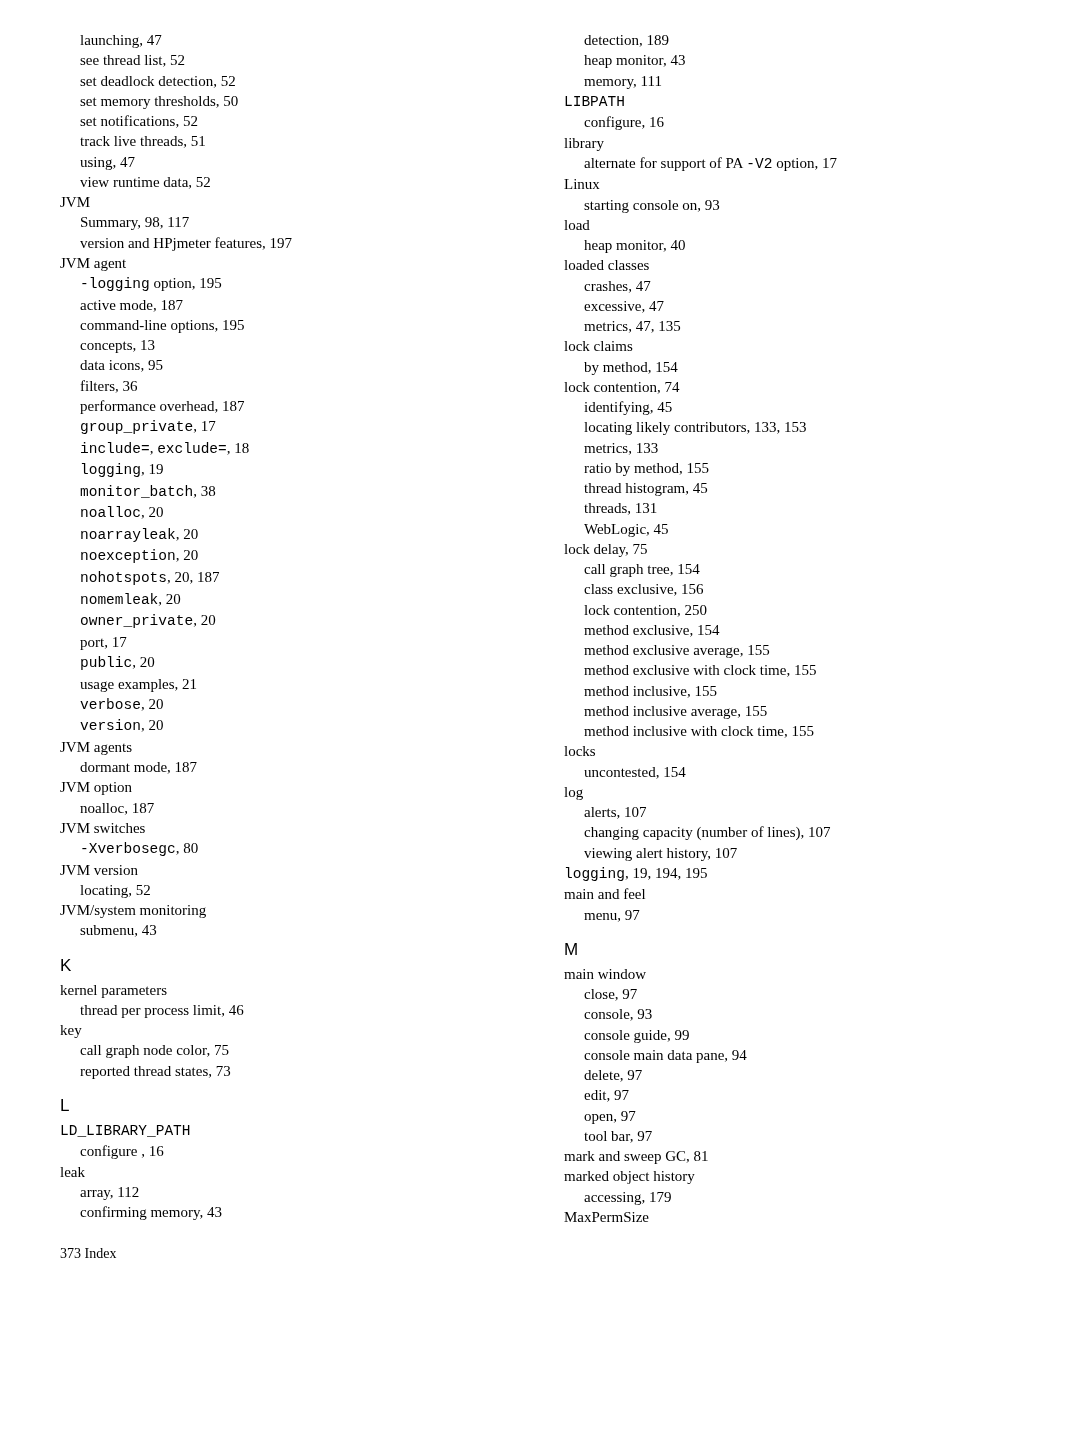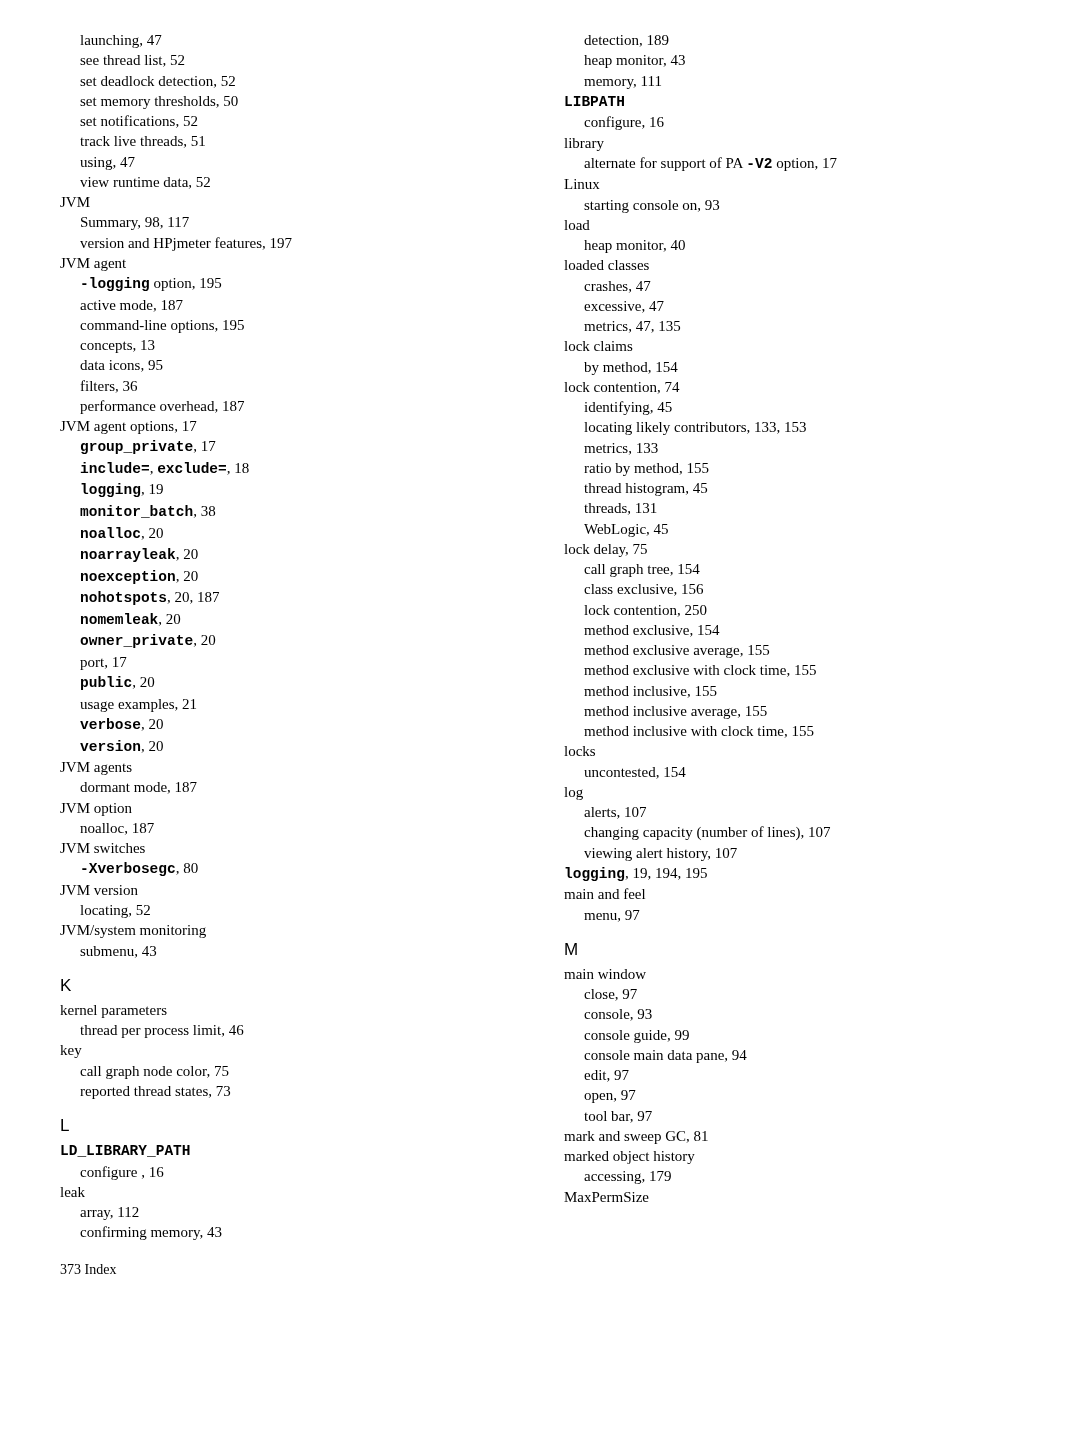--- a/index.html
+++ b/index.html
@@ -29,21 +29,20 @@
   }
   .section-letter {
     font-family: Arial, Helvetica, sans-serif;
     font-size: 17px;
     margin-top: 14px;
     margin-bottom: 2px;
   }
   .mono {
     font-family: "Courier New", Courier, monospace;
     font-size: 14.5px;
-    font-weight: bold;
   }
   .footer {
     margin-top: 18px;
     font-size: 14px;
   }
 </style>
 </head>
 <body>
 
 <div class="columns">
@@ -60,21 +59,20 @@
       <div class="entry sub">Summary, 98, 117</div>
       <div class="entry sub">version and HPjmeter features, 197</div>
       <div class="entry">JVM agent</div>
       <div class="entry sub"><span class="mono">-logging</span><span> option, 195</span></div>
       <div class="entry sub">active mode, 187</div>
       <div class="entry sub">command-line options, 195</div>
       <div class="entry sub">concepts, 13</div>
       <div class="entry sub">data icons, 95</div>
       <div class="entry sub">filters, 36</div>
       <div class="entry sub">performance overhead, 187</div>
-      <div class="entry">JVM agent options, 17</div>
       <div class="entry sub"><span class="mono">group_private</span><span>, 17</span></div>
       <div class="entry sub"><span class="mono">include=</span><span>, </span><span class="mono">exclude=</span><span>, 18</span></div>
       <div class="entry sub"><span class="mono">logging</span><span>, 19</span></div>
       <div class="entry sub"><span class="mono">monitor_batch</span><span>, 38</span></div>
       <div class="entry sub"><span class="mono">noalloc</span><span>, 20</span></div>
       <div class="entry sub"><span class="mono">noarrayleak</span><span>, 20</span></div>
       <div class="entry sub"><span class="mono">noexception</span><span>, 20</span></div>
       <div class="entry sub"><span class="mono">nohotspots</span><span>, 20, 187</span></div>
       <div class="entry sub"><span class="mono">nomemleak</span><span>, 20</span></div>
       <div class="entry sub"><span class="mono">owner_private</span><span>, 20</span></div>
@@ -150,20 +148,21 @@
       <div class="entry sub">viewing alert history, 107</div>
       <div class="entry"><span class="mono">logging</span><span>, 19, 194, 195</span></div>
       <div class="entry">main and feel</div>
       <div class="entry sub">menu, 97</div>
       <div class="section-letter">M</div>
       <div class="entry">main window</div>
       <div class="entry sub">close, 97</div>
       <div class="entry sub">console, 93</div>
       <div class="entry sub">console guide, 99</div>
       <div class="entry sub">console main data pane, 94</div>
+      <div class="entry sub">delete, 97</div>
       <div class="entry sub">edit, 97</div>
       <div class="entry sub">open, 97</div>
       <div class="entry sub">tool bar, 97</div>
       <div class="entry">mark and sweep GC, 81</div>
       <div class="entry">marked object history</div>
       <div class="entry sub">accessing, 179</div>
       <div class="entry">MaxPermSize</div>
     </div>
 </div>
 

